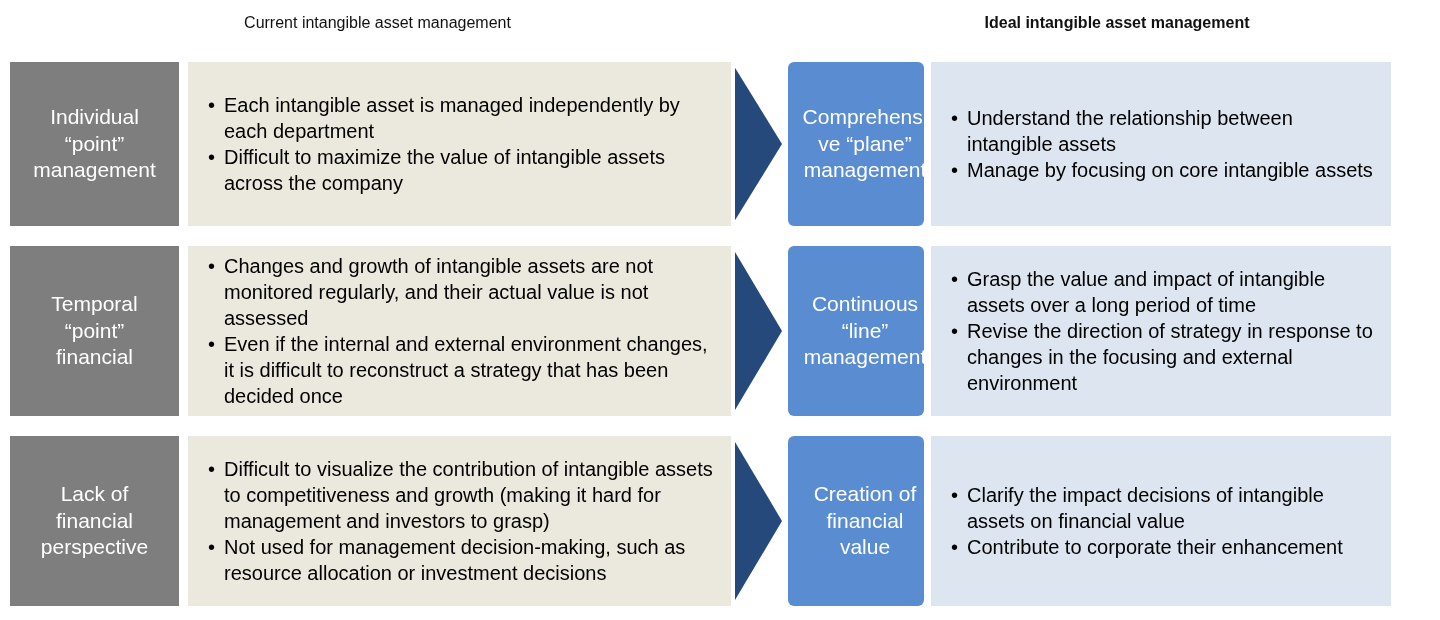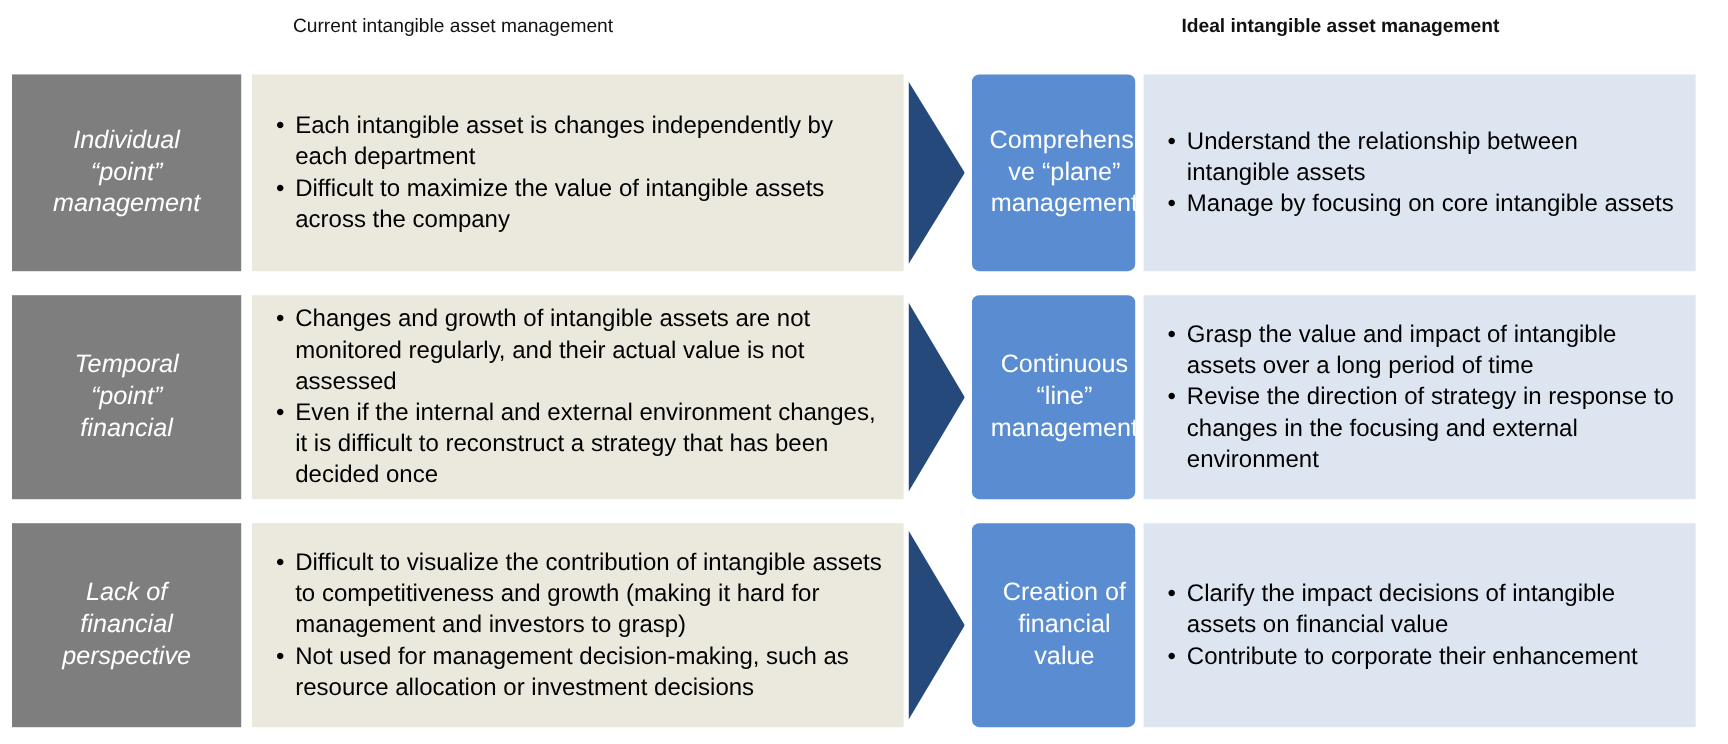--- a/index.html
+++ b/index.html
@@ -45,21 +45,21 @@
     align-items: center;
     justify-content: center;
     text-align: center;
     color: var(--label_text);
     font-size: 21px;
     line-height: 1.28;
     white-space: pre-line;
     box-sizing: border-box;
     padding: 4px 6px;
   }
-  .label-current { width: 191px; background: var(--current_label_bg); font-style: italic; }
+  .label-current { width: 169px; background: var(--current_label_bg); }
   .label-ideal   { width: 136px; background: var(--ideal_label_bg); border-radius: 6px; padding-left: 24px; }
 
   .desc-box {
     display: flex;
     flex-direction: column;
     justify-content: center;
     box-sizing: border-box;
     padding: 5px 12px 5px 16px;
   }
   .desc-current { width: 543px; margin-left: 9px; background: var(--current_desc_bg); }
@@ -95,21 +95,21 @@
 
 <div class="col-title left">Current intangible asset management</div>
 <div class="col-title right">Ideal intangible asset management</div>
 
 <div class="row row1">
   <div class="label-box label-current">Individual
 “point”
 management</div>
   <div class="desc-box desc-current">
     <ul class="bullets">
-      <li>Each intangible asset is changes independently by each department</li>
+      <li>Each intangible asset is managed independently by each department</li>
       <li>Difficult to maximize the value of intangible assets across the company</li>
     </ul>
   </div>
   <div class="arrow-cell">
     <div class="arrow"></div>
   </div>
   <div class="label-box label-ideal">Comprehensi
 ve “plane”
 management</div>
   <div class="desc-box desc-ideal">

